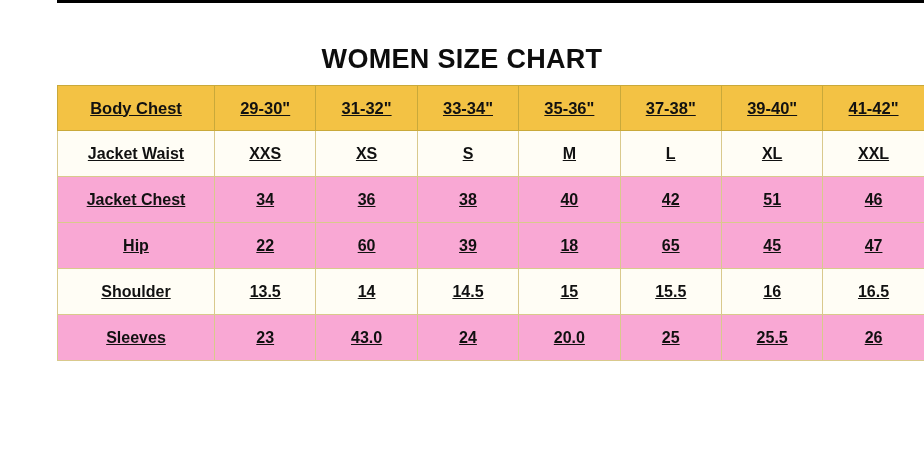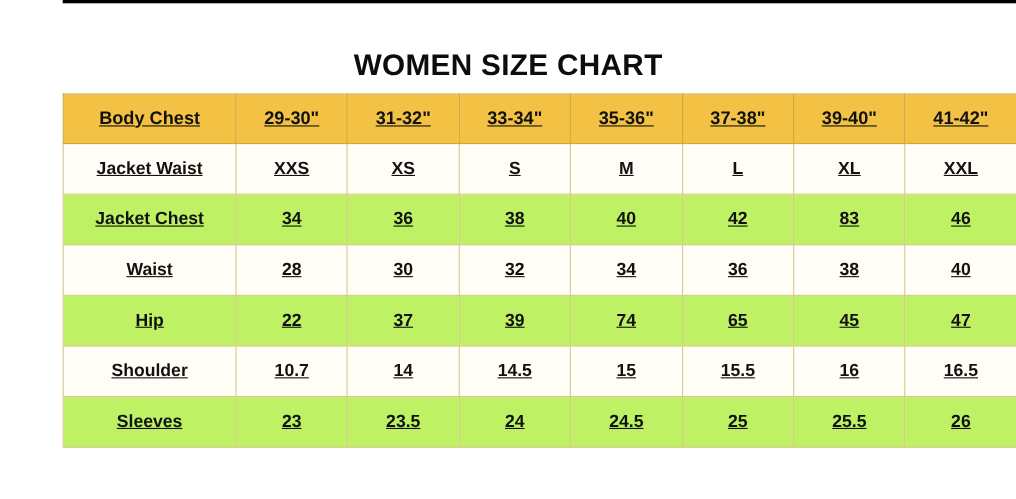--- a/index.html
+++ b/index.html
@@ -65,21 +65,21 @@
   #size-table tr.header-row td {
     background: #f2c köln;
   }
   #size-table tr.header-row td {
     background: #f3c244;
     font-size: 16.5px;
     height: 44px;
     border: 1px solid #c9a93a;
   }
   #size-table tr.odd-row td {
-    background: #bef264;
+    background: #f9a8d4;
   }
   #size-table tr.even-row td {
     background: #fffdf5;
   }
   #size-table td.row-label {
     font-weight: bold;
   }
 </style>
 </head>
 <body>
@@ -126,67 +126,56 @@
 
       </tr>
 
       <tr class="odd-row">
         <td class="row-label">Jacket Chest</td>
         <td>34</td>
         <td>36</td>
         <td>38</td>
         <td>40</td>
         <td>42</td>
-        <td>83</td>
+        <td>51</td>
         <td>46</td>
 
       </tr>
 
-      <tr class="even-row">
-        <td class="row-label">Waist</td>
-        <td>28</td>
-        <td>30</td>
-        <td>32</td>
-        <td>34</td>
-        <td>36</td>
-        <td>38</td>
-        <td>40</td>
-
-      </tr>
 
       <tr class="odd-row">
         <td class="row-label">Hip</td>
         <td>22</td>
-        <td>37</td>
+        <td>60</td>
         <td>39</td>
-        <td>74</td>
+        <td>18</td>
         <td>65</td>
         <td>45</td>
         <td>47</td>
 
       </tr>
 
       <tr class="even-row">
         <td class="row-label">Shoulder</td>
-        <td>10.7</td>
+        <td>13.5</td>
         <td>14</td>
         <td>14.5</td>
         <td>15</td>
         <td>15.5</td>
         <td>16</td>
         <td>16.5</td>
 
       </tr>
 
       <tr class="odd-row">
         <td class="row-label">Sleeves</td>
         <td>23</td>
-        <td>23.5</td>
+        <td>43.0</td>
         <td>24</td>
-        <td>24.5</td>
+        <td>20.0</td>
         <td>25</td>
         <td>25.5</td>
         <td>26</td>
 
       </tr>
     </tbody>
   </table>
 
 </div>
 

